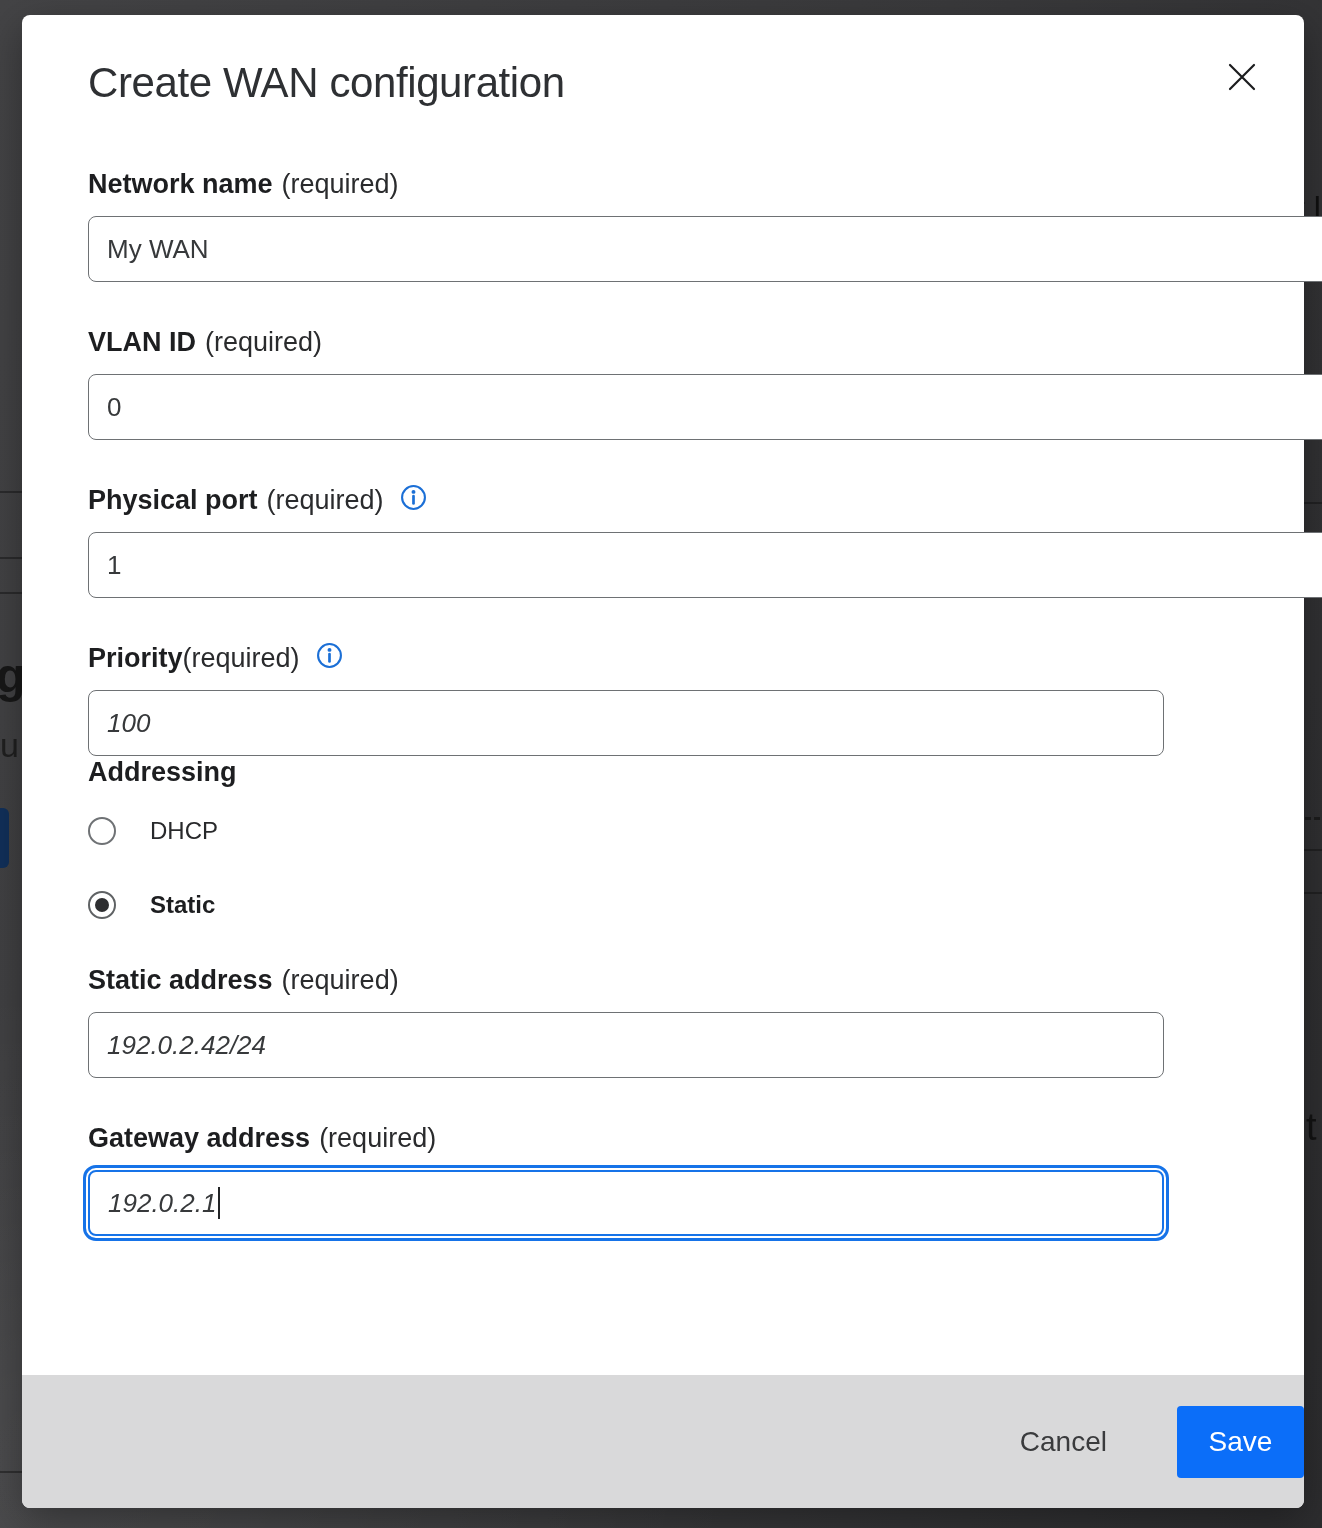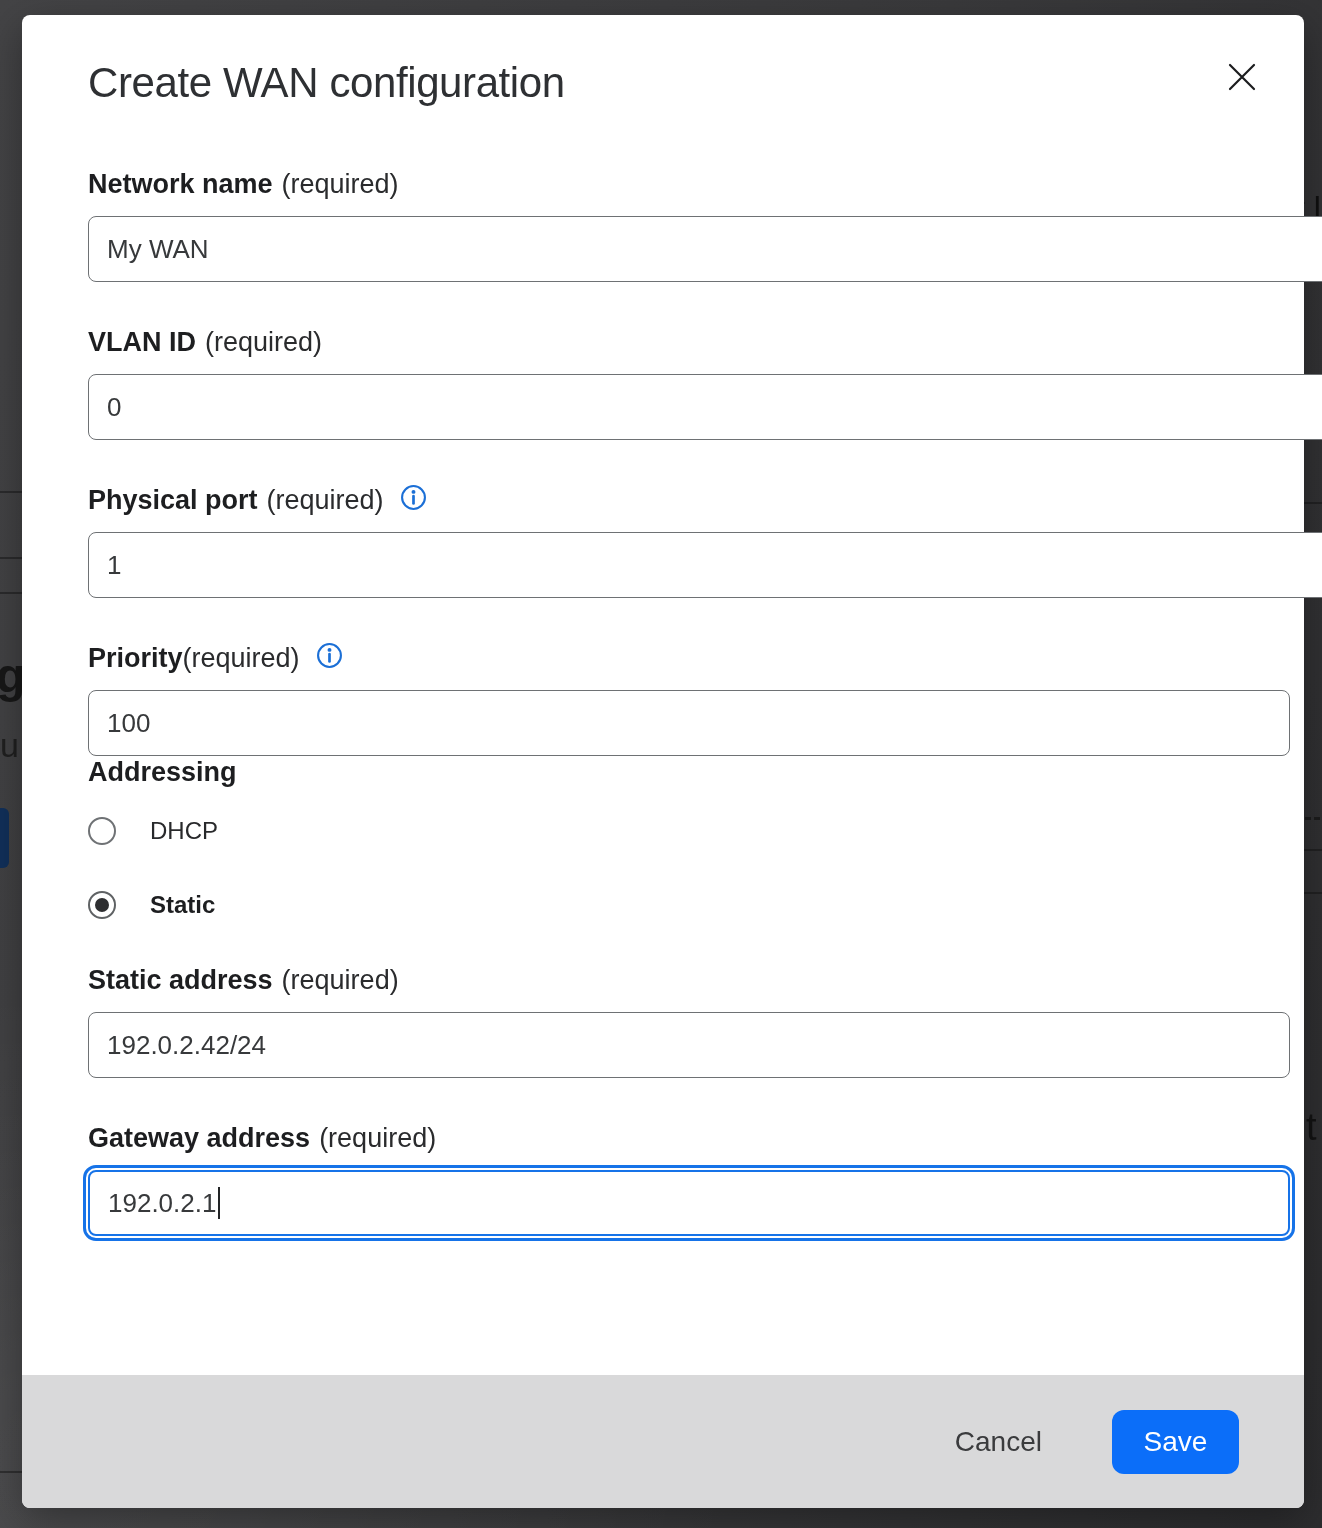--- a/index.html
+++ b/index.html
@@ -39,46 +39,46 @@
   .label-row.first { margin-top:60px; }
   .label-row.after-radio { }
   .lbl { font-weight:700; color:#1d1e20; }
   .req { font-weight:400; color:#2a2b2d; margin-left:9px; }
   .nogap .req { margin-left:0; }
   .info { margin-left:16px; color:#1b6fd6; display:inline-flex; flex:none; }
 
   .textbox { width:1272px; height:66px; border:1.5px solid #6e7174; border-radius:8px;
     display:flex; align-items:center; padding:0 18px; font-size:26px; color:#37393b;
     background:#fff; }
-  .wide .textbox { width:1202px; }
+  .wide .textbox { width:1076px;font-style:italic; }
   .textbox.focused { border:2px solid #1673e8; outline:3px solid #1673e8;
     outline-offset:2px; }
   .caret { width:2px; height:32px; background:#222426; margin-left:2px; flex:none; }
 
   .section-heading { font-size:27px; font-weight:700;
     color:#1d1e20; line-height:32px; }
   .radio-row { display:flex; align-items:center; margin-top:28px; height:30px;
     cursor:pointer; }
   .radio-row + .radio-row { margin-top:44px; }
   .radio { width:28px; height:28px; border:2px solid #6f7275; border-radius:50%;
     flex:none; background:#fff; }
   .radio.selected { border-color:#5f6264; }
   .radio.selected::after { content:""; display:block; width:14px; height:14px;
     background:#2e2f31; border-radius:50%; margin:5px; }
   .radio-label { margin-left:34px; font-size:24px; color:#28292b; }
   .radio-label.bold { font-weight:700; color:#1d1e20; }
 
   .footer { position:absolute; left:0; right:0; bottom:0; height:133px;
     background:#d9d9da; border-radius:0 0 8px 8px; display:flex;
-    align-items:center; justify-content:flex-end; padding-right:65px; }
+    align-items:center; justify-content:flex-end; }
   .cancel-btn { font-size:28px; color:#3a3b3d; background:none; border:none;
     margin-right:48px; padding:10px 22px; cursor:pointer;
     font-family:"Liberation Sans", sans-serif; }
-  .save-btn { width:127px; height:64px; background:#0b6ef9; color:#ffffff;
-    font-size:28px; border:none; border-radius:12px; cursor:pointer;
+  .save-btn { width:127px; height:72px; background:#0b6ef9; color:#ffffff;
+    font-size:28px; border:none; border-radius:4px; cursor:pointer;
     font-family:"Liberation Sans", sans-serif; }
 </style>
 </head>
 <body>
 
 <div class="backdrop">
   <div class="bgline" style="left:0;width:22px;top:491px;"></div>
   <div class="bgline" style="left:0;width:22px;top:557px;"></div>
   <div class="bgline" style="left:0;width:22px;top:592px;"></div>
   <div class="bgline" style="left:0;width:22px;top:1471px;"></div>

